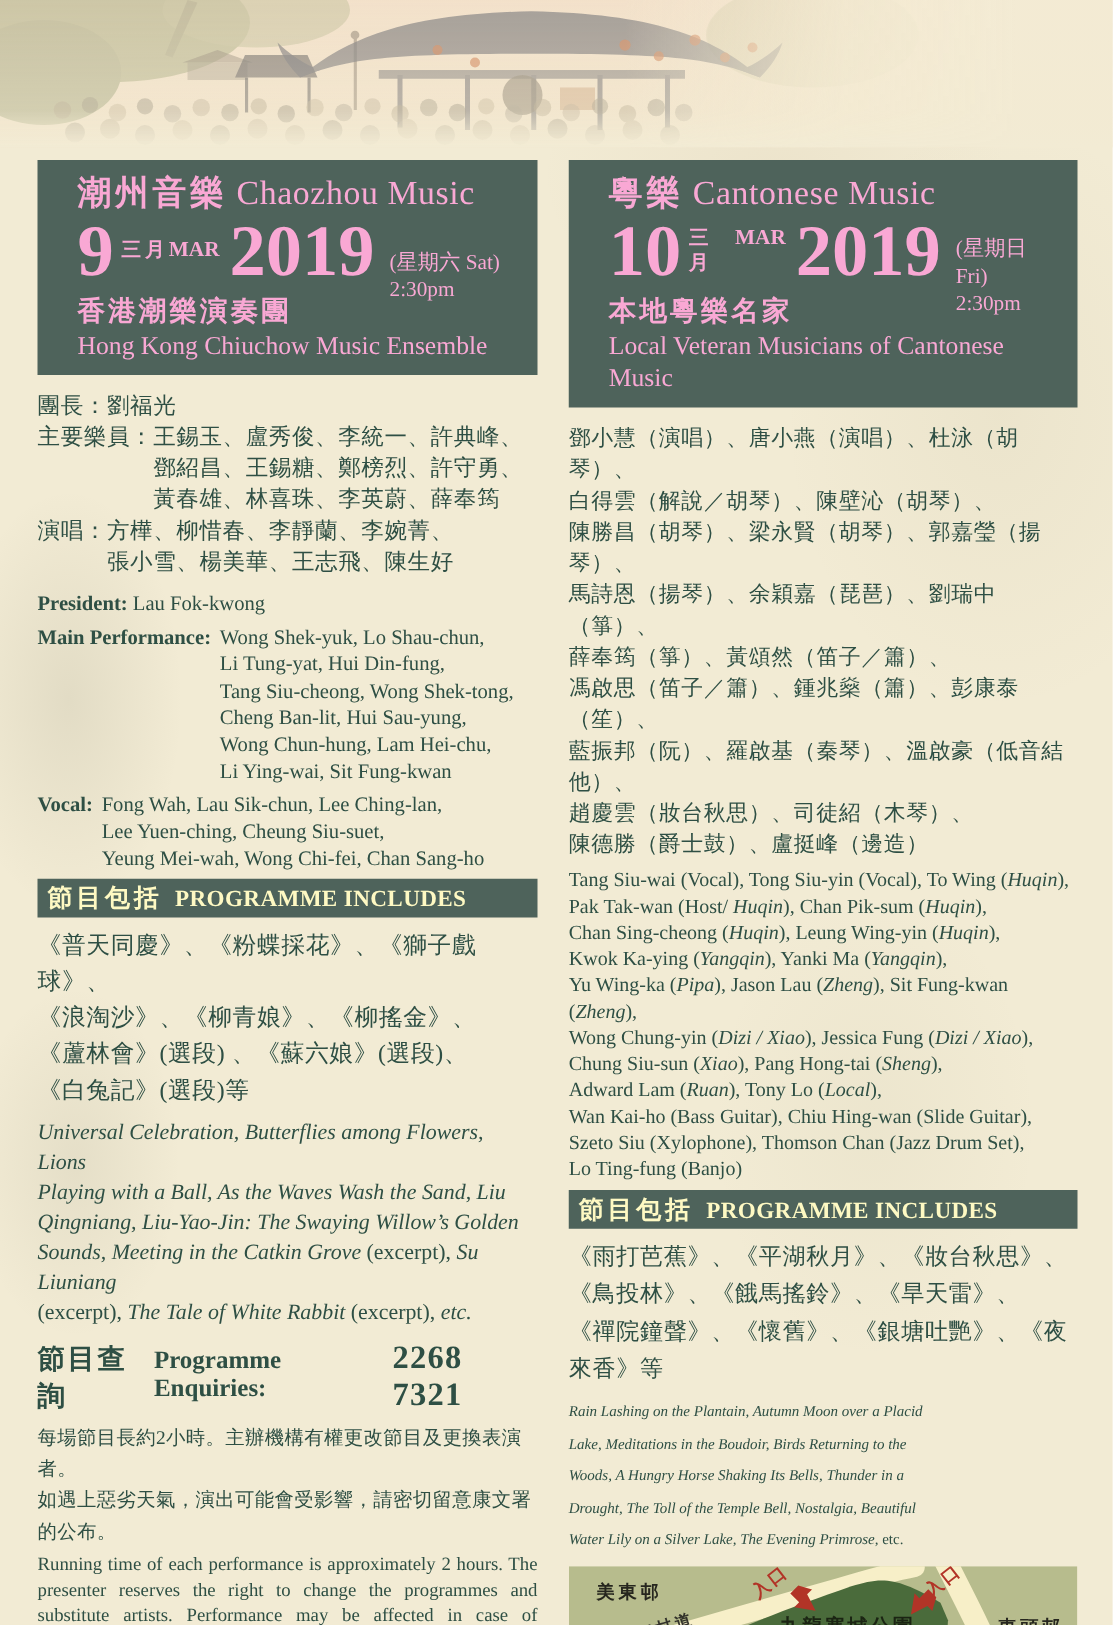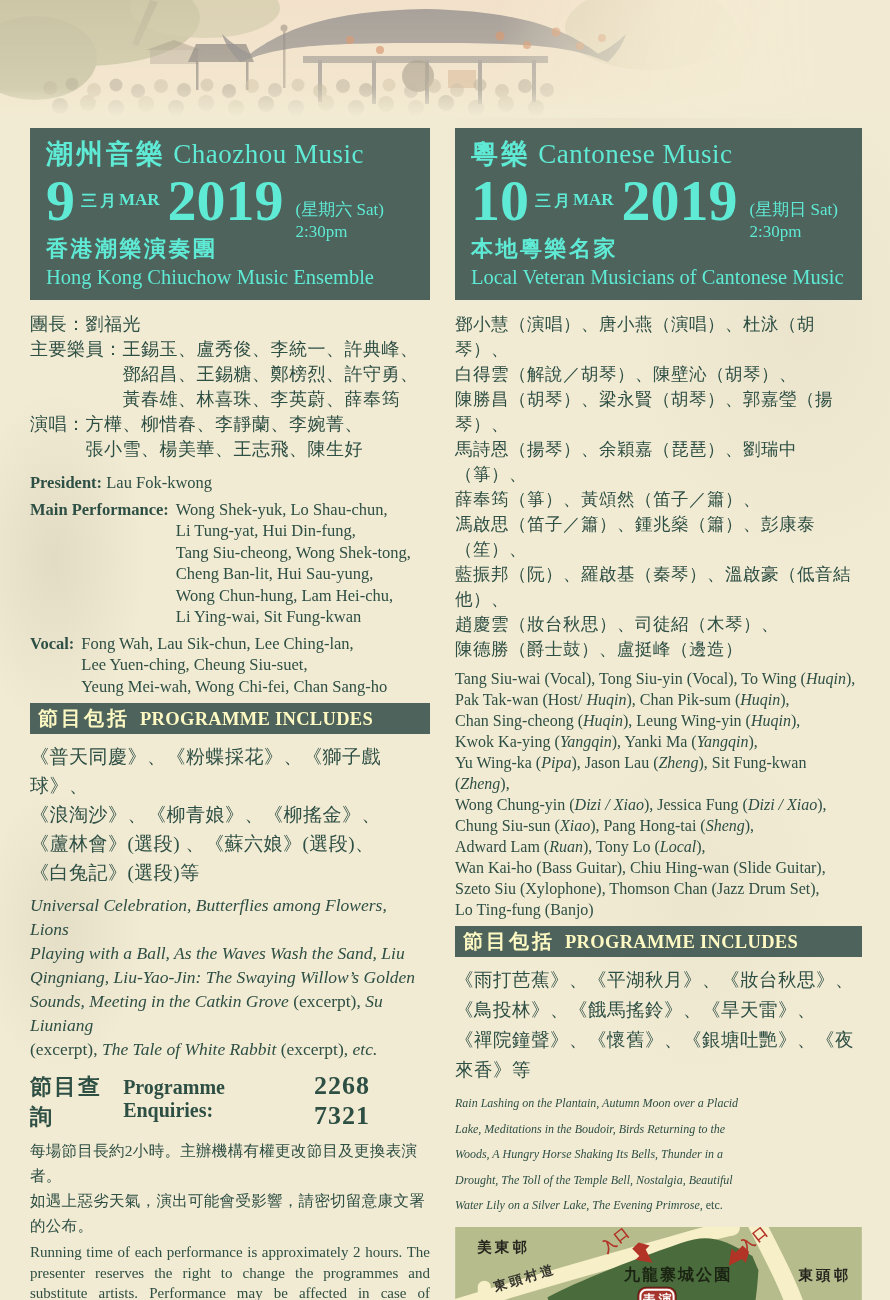--- a/index.html
+++ b/index.html
@@ -10,21 +10,21 @@
       radial-gradient(ellipse 130px 240px at 55px 560px, rgba(95,95,72,.11), transparent 70%),
       radial-gradient(ellipse 120px 200px at 60px 930px, rgba(95,95,72,.09), transparent 70%),
       radial-gradient(ellipse 240px 330px at 800px 330px, rgba(150,140,100,.07), transparent 72%),
       radial-gradient(ellipse 260px 180px at 620px 140px, rgba(160,130,90,.07), transparent 72%),
       radial-gradient(ellipse 180px 260px at 700px 900px, rgba(140,140,100,.06), transparent 72%);}
   .photo{position:absolute;top:0;left:0;width:890px;height:118px;}
   .col{position:absolute;top:128px;}
   .col-left{left:30px;width:400px;}
   .col-right{left:455px;width:407px;}
 
-  .hdr{background:#4e635b;color:#5eead4;padding:10px 12px 10px 16px;}
+  .hdr{background:#4e635b;color:#f9a8d4;padding:10px 12px 10px 32px;}
   .hdr-title{font-size:27px;letter-spacing:.5px;line-height:32px;}
   .hdr-title .cn{font-weight:bold;letter-spacing:3px;}
   .hdr-date{display:flex;align-items:center;margin-top:2px;height:58px;}
   .big{font-size:58px;font-weight:bold;line-height:56px;}
   .stack{display:flex;flex-direction:row;margin:0 8px 0 6px;}
   .stack .m-cn{font-size:16px;font-weight:bold;letter-spacing:3px;line-height:20px;}
   .stack .m-en{font-size:17px;font-weight:bold;line-height:18px;}
   .when{display:flex;flex-direction:column;margin-left:12px;font-size:17px;line-height:22px;margin-top:40px;}
   .hdr-group-cn{font-size:22px;font-weight:bold;letter-spacing:2.5px;margin-top:4px;line-height:30px;}
   .hdr-group-en{font-size:20.5px;line-height:26px;}
@@ -285,21 +285,21 @@
         <span class="en">Cantonese Music</span>
       </div>
       <div class="hdr-date">
         <span class="big">10</span>
         <span class="stack">
           <span class="m-cn">三月</span>
           <span class="m-en">MAR</span>
         </span>
         <span class="big">2019</span>
         <span class="when">
-          <span>(星期日 Sat)</span>
+          <span>(星期日 Fri)</span>
           <span>2:30pm</span>
         </span>
       </div>
       <div class="hdr-group-cn">本地粵樂名家</div>
       <div class="hdr-group-en">Local Veteran Musicians of Cantonese Music</div>
     </header>
 
     <div class="cn-block cn-list">
       <div class="cn-line">鄧小慧（演唱）、唐小燕（演唱）、杜泳（胡琴）、</div>
       <div class="cn-line">白得雲（解說／胡琴）、陳壁沁（胡琴）、</div>

